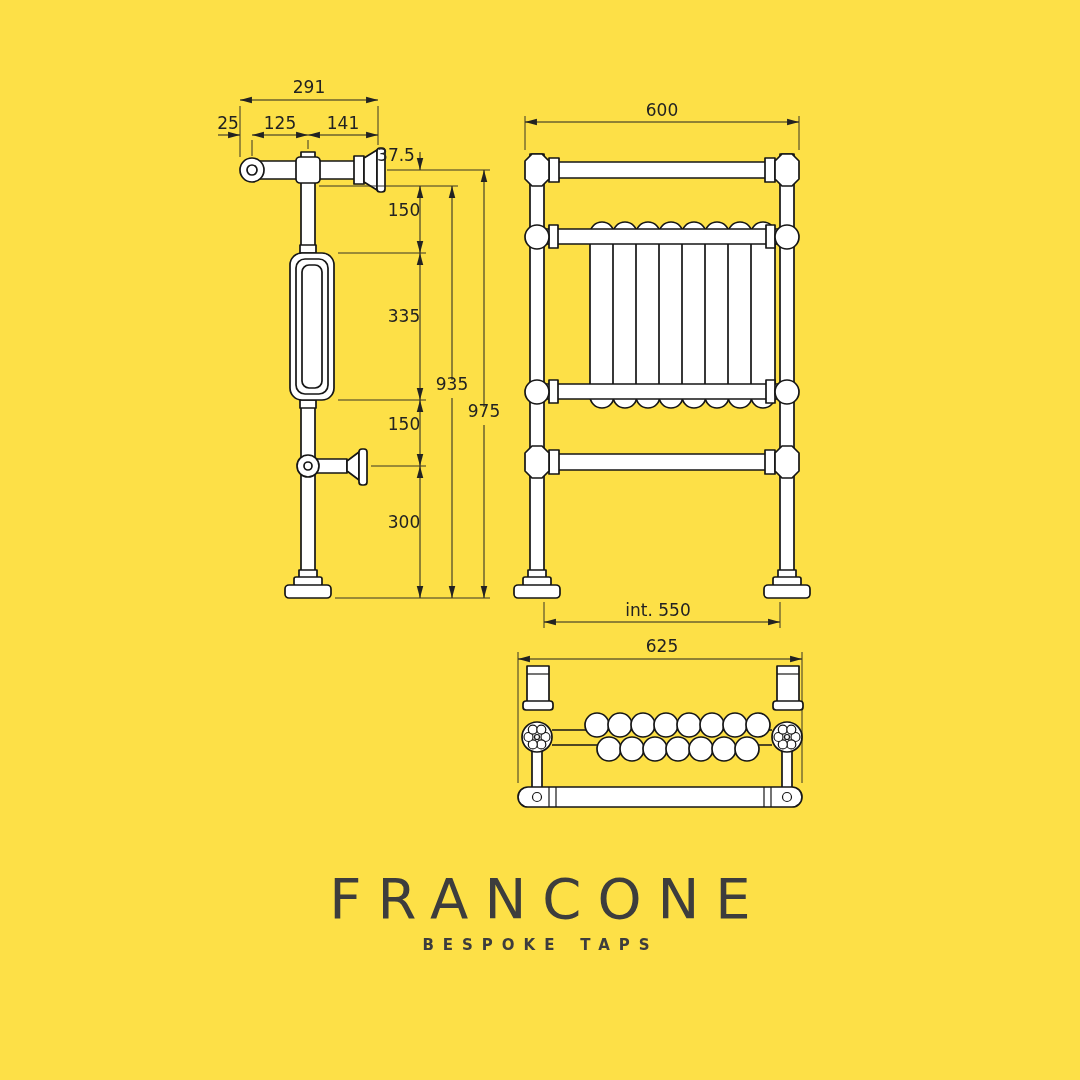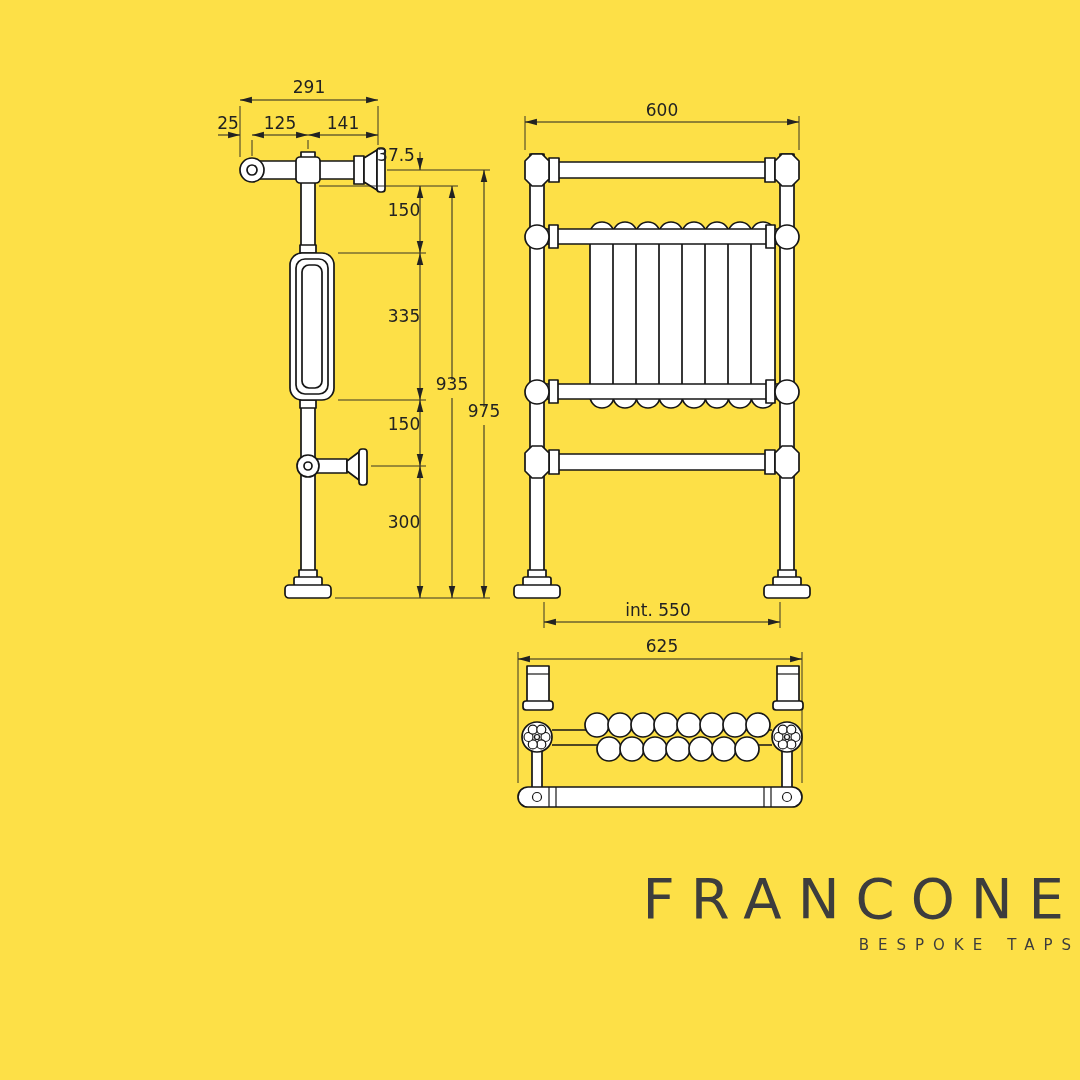--- a/index.html
+++ b/index.html
@@ -4,23 +4,23 @@
 <style>
   * { margin:0; padding:0; box-sizing:border-box; }
   html,body { width:1080px; height:1080px; background:#ffffff; font-family:"DejaVu Sans", sans-serif; }
   .page { position:absolute; left:0; top:0; width:1080px; height:1080px; background:#fde047; overflow:hidden; }
   svg.drawing { position:absolute; left:0; top:0; }
   .part { fill:#ffffff; stroke:#161616; stroke-width:1.7; stroke-linejoin:round; }
   .thin { fill:#ffffff; stroke:#161616; stroke-width:1.2; }
   .dim  { stroke:#222222; stroke-width:1; fill:none; }
   .ext  { stroke:#222222; stroke-width:0.9; fill:none; }
   .dim-text { font-size:17px; fill:#222222; text-anchor:middle; font-family:"DejaVu Sans", sans-serif; }
-  .brand { position:absolute; left:0; width:1080px; text-align:right; color:#3d3d3d; }
+  .brand { position:absolute; left:0; width:1080px; text-align:center; color:#3d3d3d; }
   .brand-name { top:866px; font-size:56px; letter-spacing:16px; padding-left:16px; font-weight:normal; }
-  .brand-tagline { top:930px; font-size:22px; letter-spacing:9px; padding-left:1px; font-weight:normal;
+  .brand-tagline { top:930px; font-size:22px; letter-spacing:9px; padding-left:1px; font-weight:bold;
                    font-variant:small-caps; text-transform:lowercase; }
 </style>
 </head>
 <body>
 
 <div class="page">
 
 <svg class="drawing" width="1080" height="850" viewBox="0 0 1080 850">
   <defs>
     <marker id="arw" viewBox="0 0 12 8" markerWidth="13" markerHeight="9" refX="11.5" refY="4" orient="auto-start-reverse">

